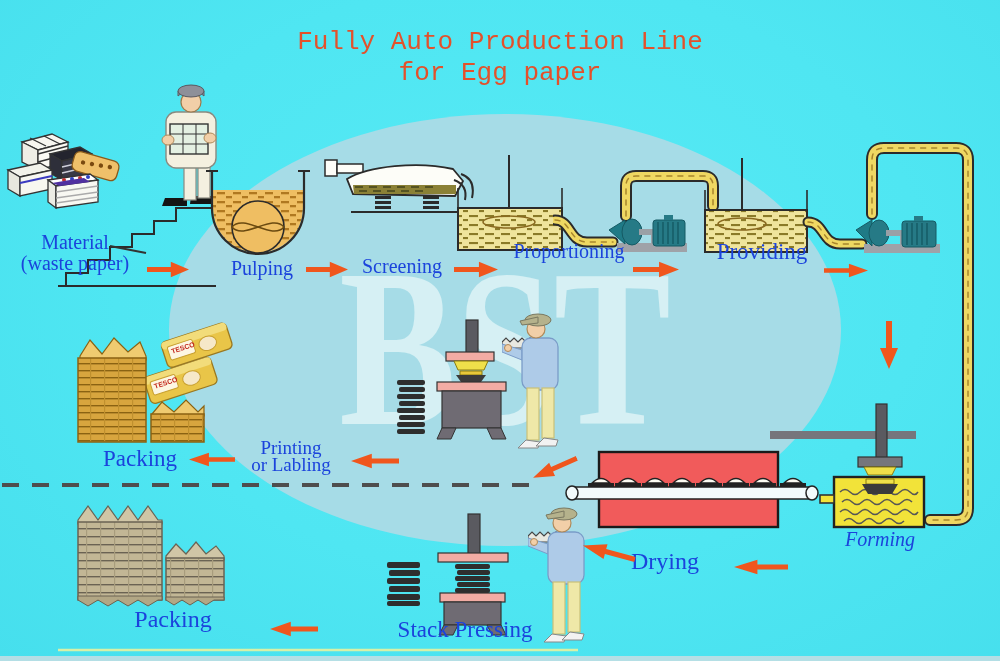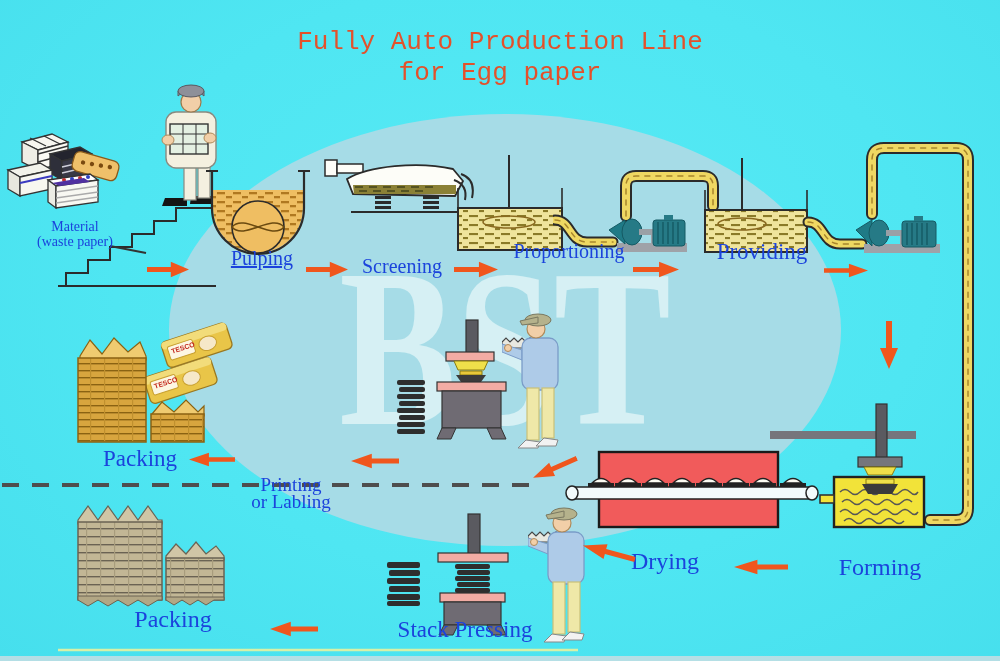--- a/index.html
+++ b/index.html
@@ -359,31 +359,31 @@
 
   <svg class="abs" style="left:0px;top:481px;" width="536" height="8">
     <line x1="2" y1="4" x2="534" y2="4" stroke="#4E4E4E" stroke-width="4" stroke-dasharray="17 13"></line>
   </svg>
 
   <svg class="abs" style="left:58px;top:648px;" width="520" height="4">
     <line x1="0" y1="2" x2="520" y2="2" stroke="#D6F0A8" stroke-width="2.5"></line>
   </svg>
   <div class="abs" style="left:0;top:656px;width:1000px;height:5px;background:#D8DEE2;opacity:.75;"></div>
 
-  <div class="abs label" style="left:0px;top:220px;width:150px;font-size:14px;">
+  <div class="abs label" style="left:0px;top:232px;width:150px;font-size:20px;">
     <div>Material</div>
     <div>(waste paper)</div>
   </div>
-  <div class="abs label" style="left:212px;top:248px;width:100px;font-size:20px;text-decoration:underline;">Pulping</div>
+  <div class="abs label" style="left:212px;top:258px;width:100px;font-size:20px;">Pulping</div>
   <div class="abs label" style="left:350px;top:256px;width:104px;font-size:20px;">Screening</div>
   <div class="abs label" style="left:498px;top:241px;width:142px;font-size:20px;">Proportioning</div>
   <div class="abs label" style="left:702px;top:240px;width:120px;font-size:23px;">Providing</div>
-  <div class="abs label" style="left:825px;top:555px;width:110px;font-size:24px;">Forming</div>
+  <div class="abs label" style="left:825px;top:529px;width:110px;font-size:20px;font-style:italic;">Forming</div>
   <div class="abs label" style="left:620px;top:549px;width:90px;font-size:24px;">Drying</div>
-  <div class="abs label" style="left:232px;top:439px;width:118px;font-size:19px;line-height:17px;margin-top:37px;">
+  <div class="abs label" style="left:232px;top:439px;width:118px;font-size:19px;line-height:17px;">
     <div>Printing</div>
     <div>or Labling</div>
   </div>
   <div class="abs label" style="left:88px;top:447px;width:104px;font-size:23px;">Packing</div>
   <div class="abs label" style="left:380px;top:618px;width:170px;font-size:23px;">Stack Pressing</div>
   <div class="abs label" style="left:118px;top:607px;width:110px;font-size:24px;">Packing</div>
 
   <div class="abs arrow" style="left:147px;top:261px;width:42px;height:17px;">
     <svg viewBox="0 0 60 20" preserveAspectRatio="none">
         <polygon points="0,7 34,7 34,1 60,10 34,19 34,13 0,13" fill="#F0561D"></polygon>

